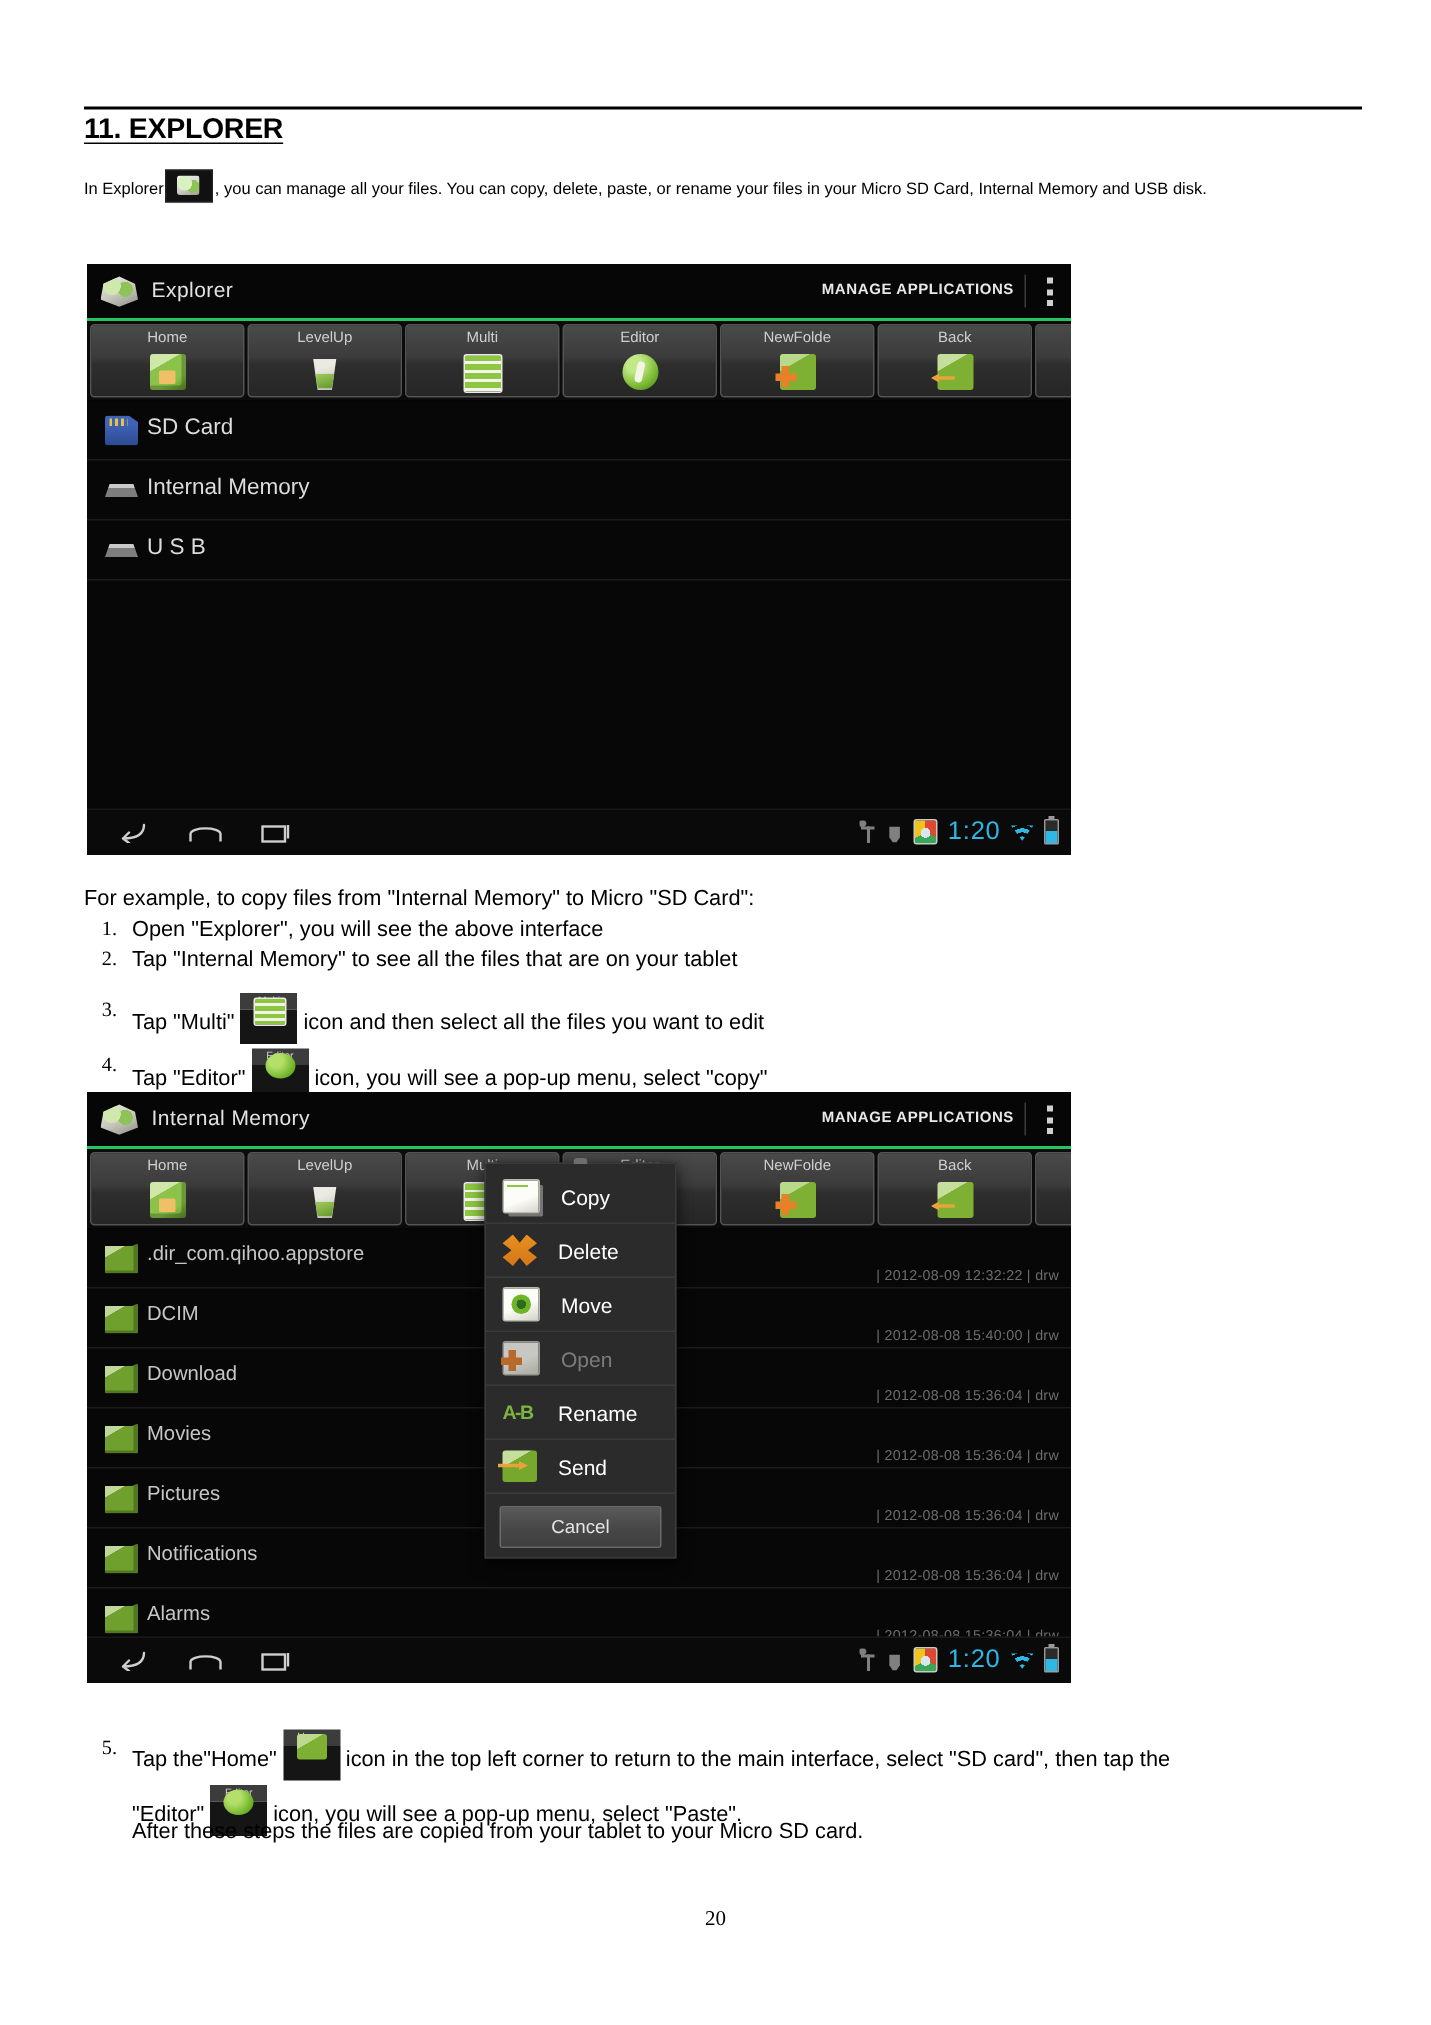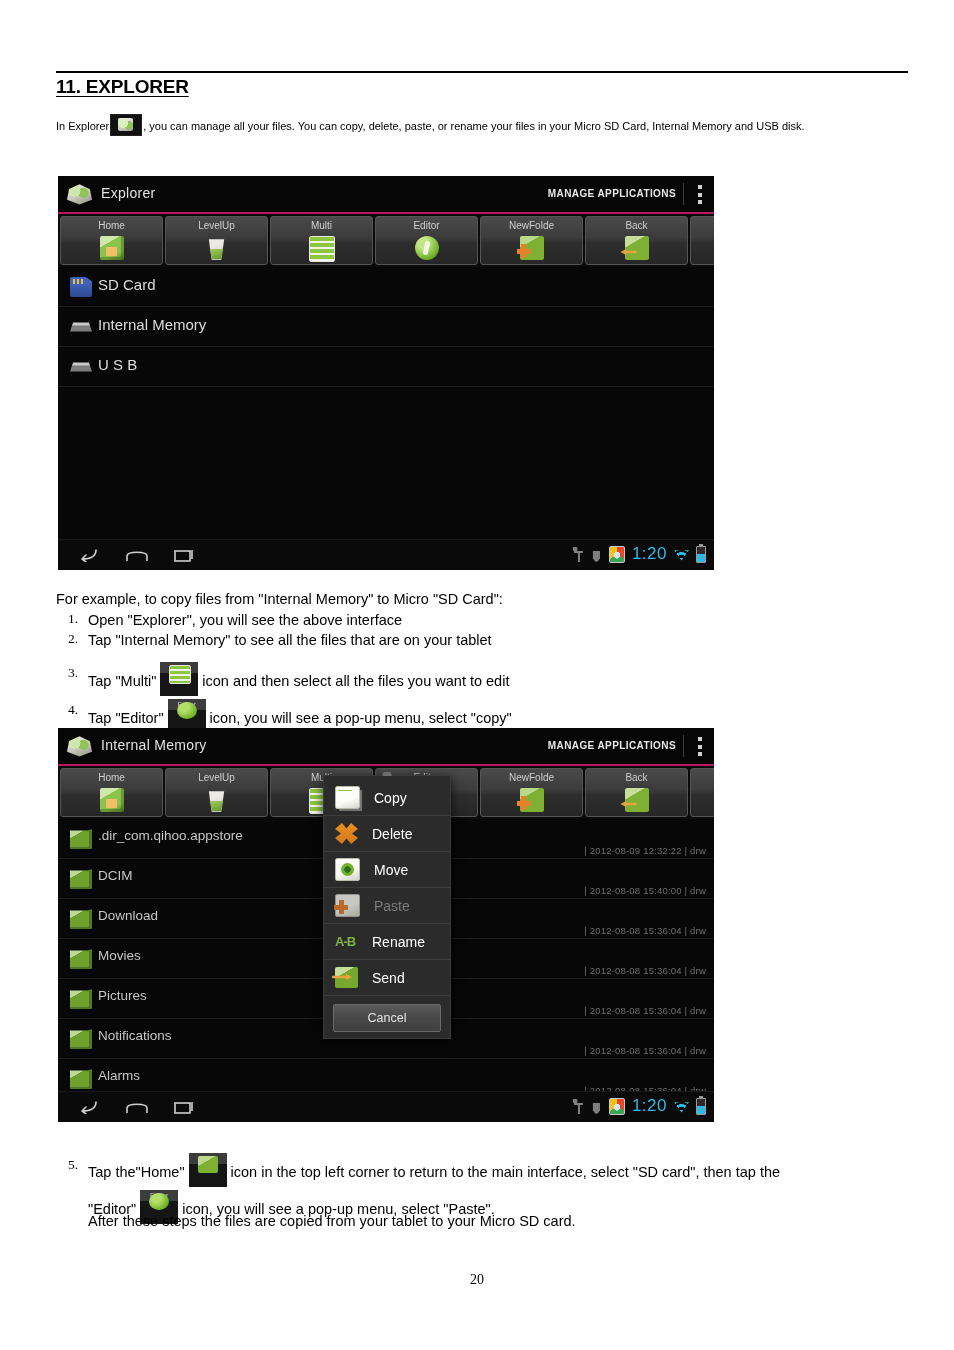--- a/index.html
+++ b/index.html
@@ -146,21 +146,21 @@
     overflow: hidden;
     box-sizing: border-box;
   }
   #shot-1 { left: 58px; top: 176px; width: 656px; height: 394px; }
   #shot-2 { left: 58px; top: 728px; width: 656px; height: 394px; }
 
   .shot-header {
     position: relative;
     height: 36px;
     background: #060606;
-    border-bottom: 2px solid #be185d;
+    border-bottom: 2px solid #22c55e;
   }
   .hdr-icon {
     position: absolute;
     left: 9px; top: 7px;
     width: 25px; height: 22px;
     background:
       radial-gradient(circle at 30% 35%, #cfe8ad 0 26%, transparent 27%),
       radial-gradient(circle at 66% 45%, #8fc257 0 24%, transparent 25%),
       linear-gradient(155deg,#f0f0ea 0%, #c6c6bd 55%, #8d8d86 100%);
     clip-path: polygon(8% 28%, 50% 6%, 92% 28%, 100% 76%, 50% 98%, 0% 76%);
@@ -736,21 +736,21 @@
       <div class="mitem">
         <div class="mart delete"></div>
         <div class="mlabel">Delete</div>
       </div>
       <div class="mitem">
         <div class="mart move"></div>
         <div class="mlabel">Move</div>
       </div>
       <div class="mitem disabled">
         <div class="mart paste"></div>
-        <div class="mlabel">Paste</div>
+        <div class="mlabel">Open</div>
       </div>
       <div class="mitem">
         <div class="mart rename">A-B</div>
         <div class="mlabel">Rename</div>
       </div>
       <div class="mitem">
         <div class="mart send"></div>
         <div class="mlabel">Send</div>
       </div>
       <div class="mcancel">Cancel</div>

